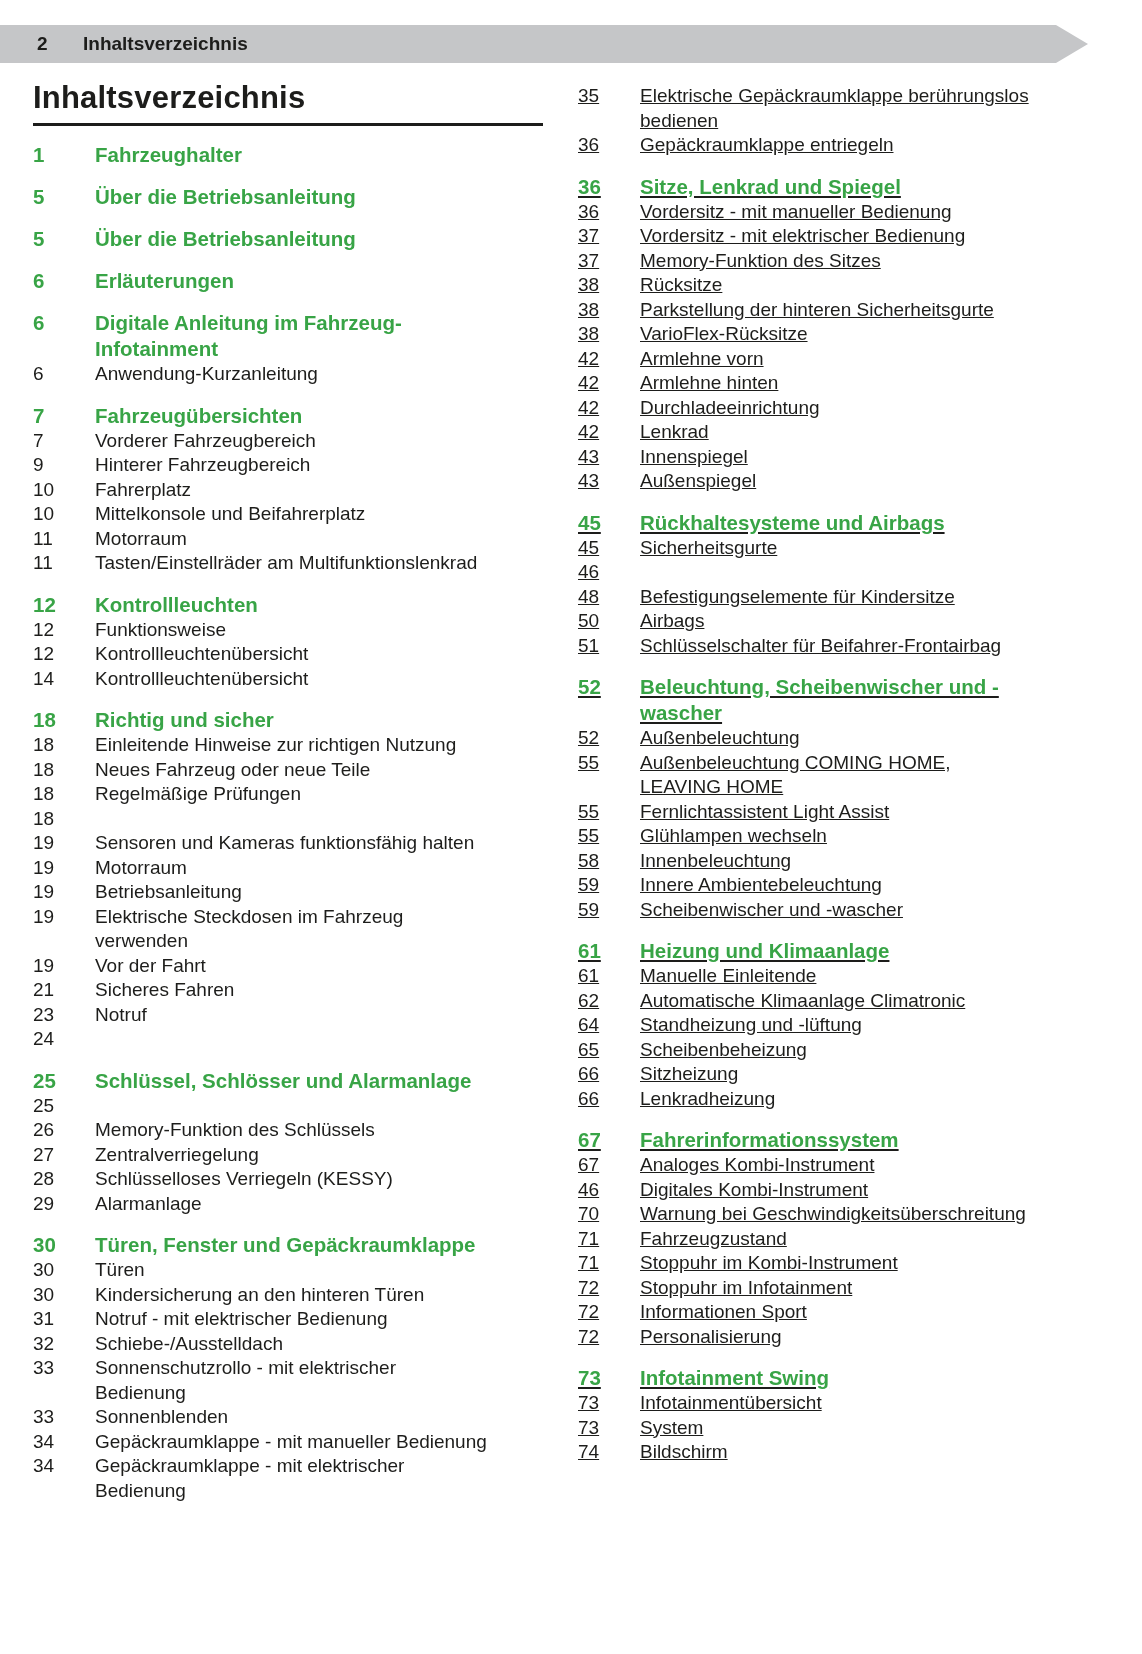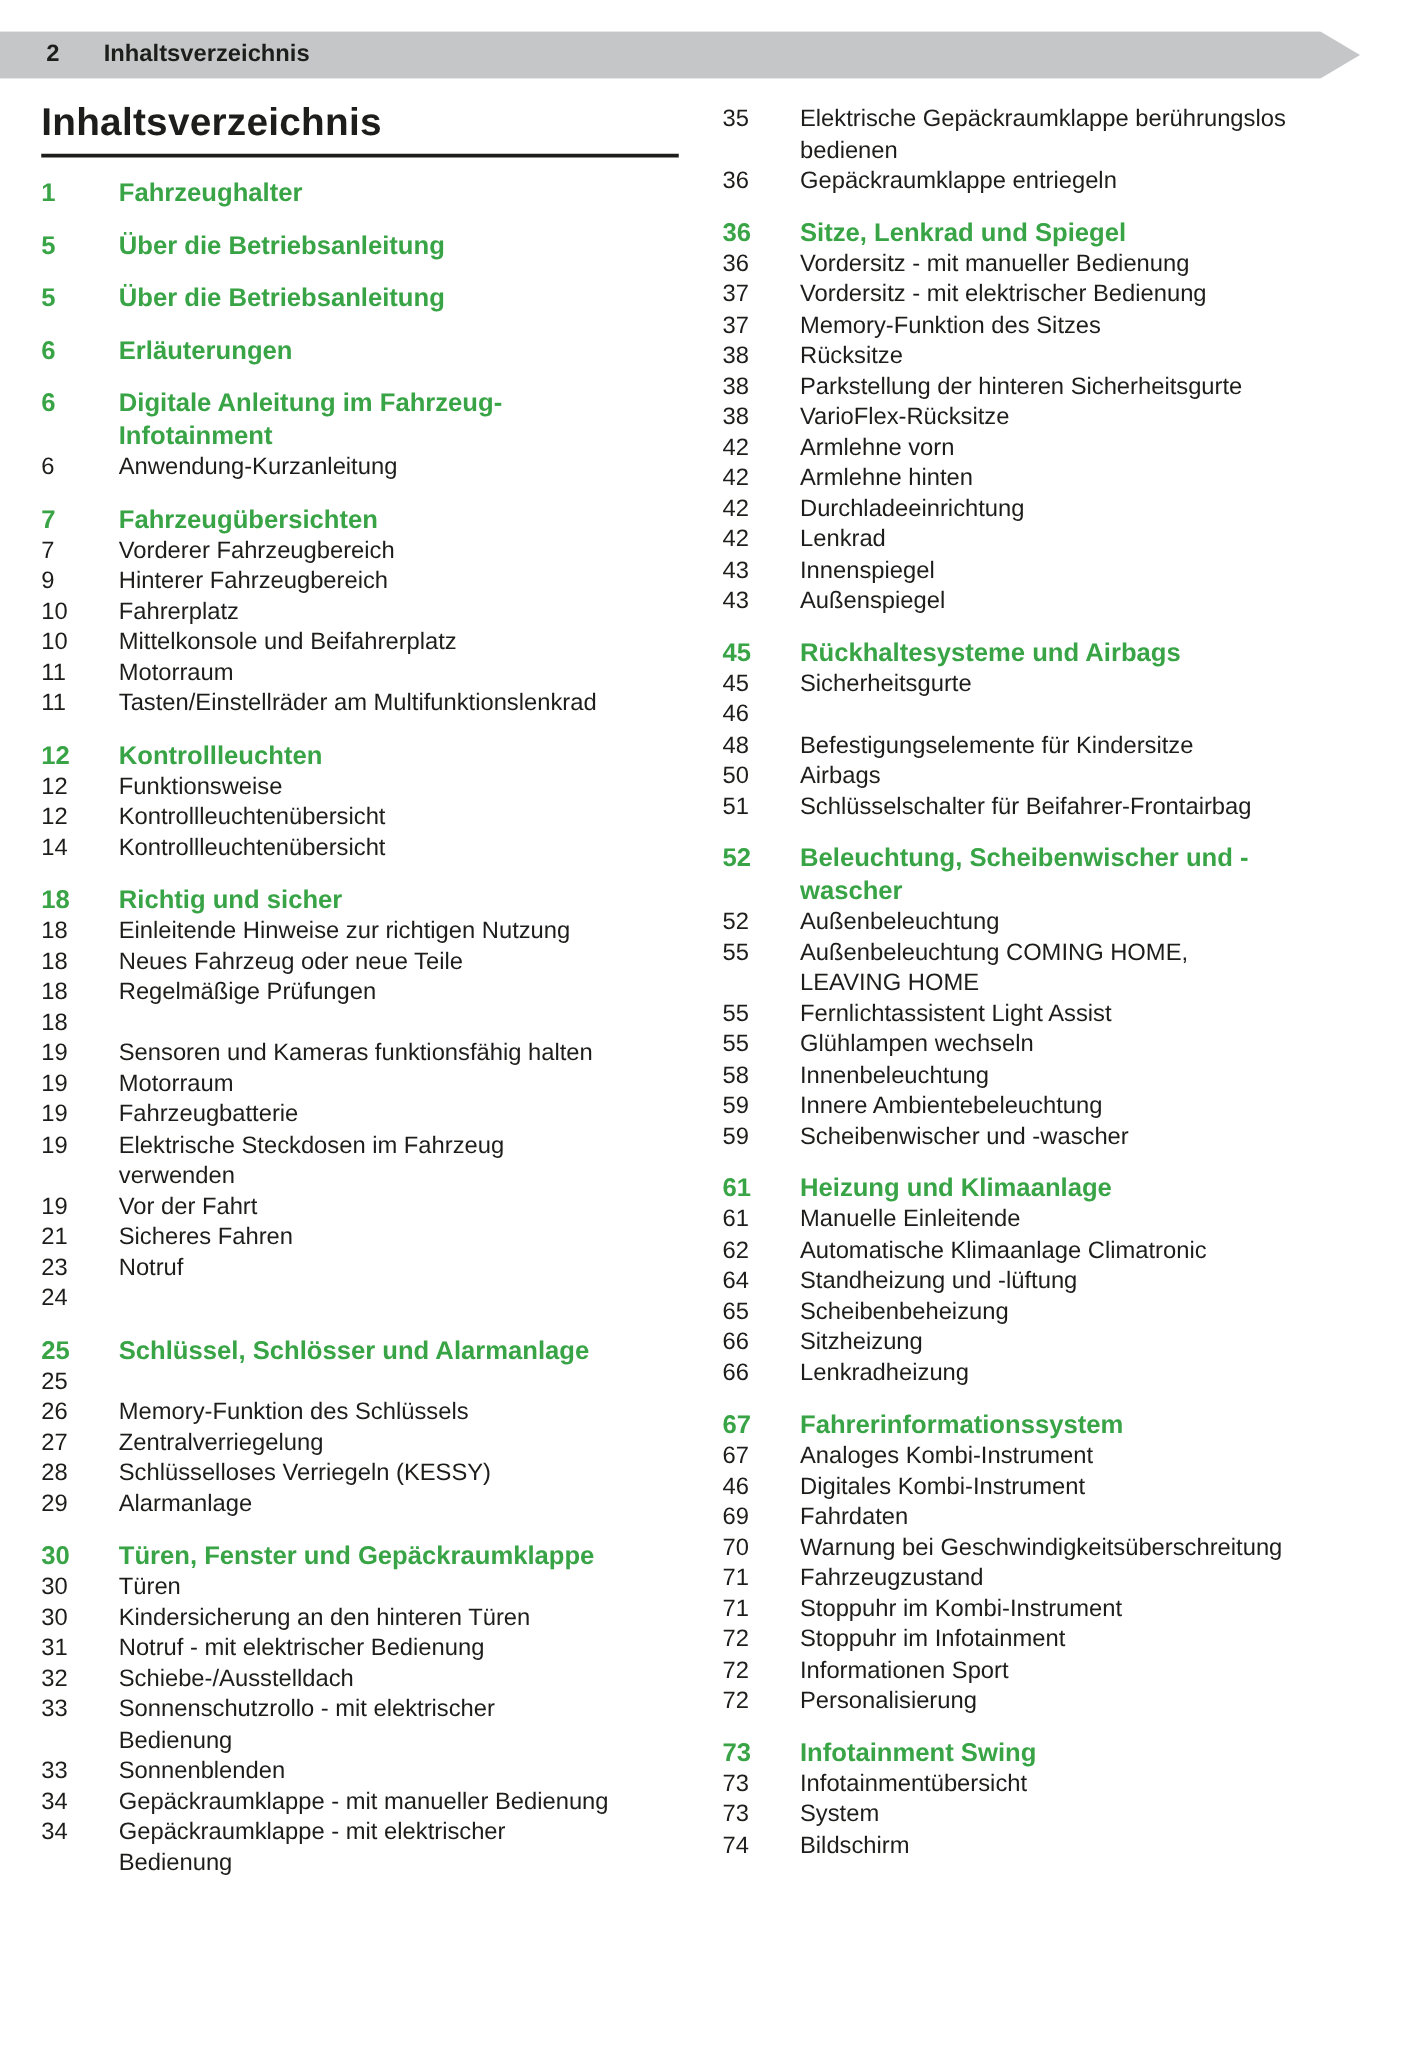--- a/index.html
+++ b/index.html
@@ -24,21 +24,21 @@
   }
   .band-title{
     font-size:19px;font-weight:700;color:#1d1d1b;
   }
   .content{
     position:absolute;top:80px;left:33px;right:20px;
     display:flex;
   }
   .col-left{width:512px;flex:0 0 512px;}
   .col-gap{width:33px;flex:0 0 33px;}
-  .col-right{flex:1;padding-top:4px;}
+  .col-right{flex:1;padding-top:4px;text-decoration:underline;}
   .doc-title{
     margin:0;
     font-size:31px;font-weight:700;line-height:36px;
     color:#1d1d1b;letter-spacing:0.2px;
   }
   .rule{
     height:3px;background:#1d1d1b;width:510px;
     margin-top:7px;
   }
   .entry{display:flex;align-items:flex-start;}
@@ -159,21 +159,21 @@
           <div class="entry item">
             <span class="num">19</span>
             <span class="label">Sensoren und Kameras funktionsfähig halten</span>
           </div>
           <div class="entry item">
             <span class="num">19</span>
             <span class="label">Motorraum</span>
           </div>
           <div class="entry item">
             <span class="num">19</span>
-            <span class="label">Fahrzeugbatterie</span>
+            <span class="label">Betriebsanleitung</span>
           </div>
           <div class="entry item">
             <span class="num">19</span>
             <span class="label">Elektrische Steckdosen im Fahrzeug
 verwenden</span>
           </div>
           <div class="entry item">
             <span class="num">19</span>
             <span class="label">Vor der Fahrt</span>
           </div>
@@ -404,24 +404,20 @@
             <span class="num">67</span>
             <span class="label">Fahrerinformationssystem</span>
           </div>
           <div class="entry item">
             <span class="num">67</span>
             <span class="label">Analoges Kombi-Instrument</span>
           </div>
           <div class="entry item">
             <span class="num">46</span>
             <span class="label">Digitales Kombi-Instrument</span>
-          </div>
-          <div class="entry item">
-            <span class="num">69</span>
-            <span class="label">Fahrdaten</span>
           </div>
           <div class="entry item">
             <span class="num">70</span>
             <span class="label">Warnung bei Geschwindigkeitsüberschreitung</span>
           </div>
           <div class="entry item">
             <span class="num">71</span>
             <span class="label">Fahrzeugzustand</span>
           </div>
           <div class="entry item">

